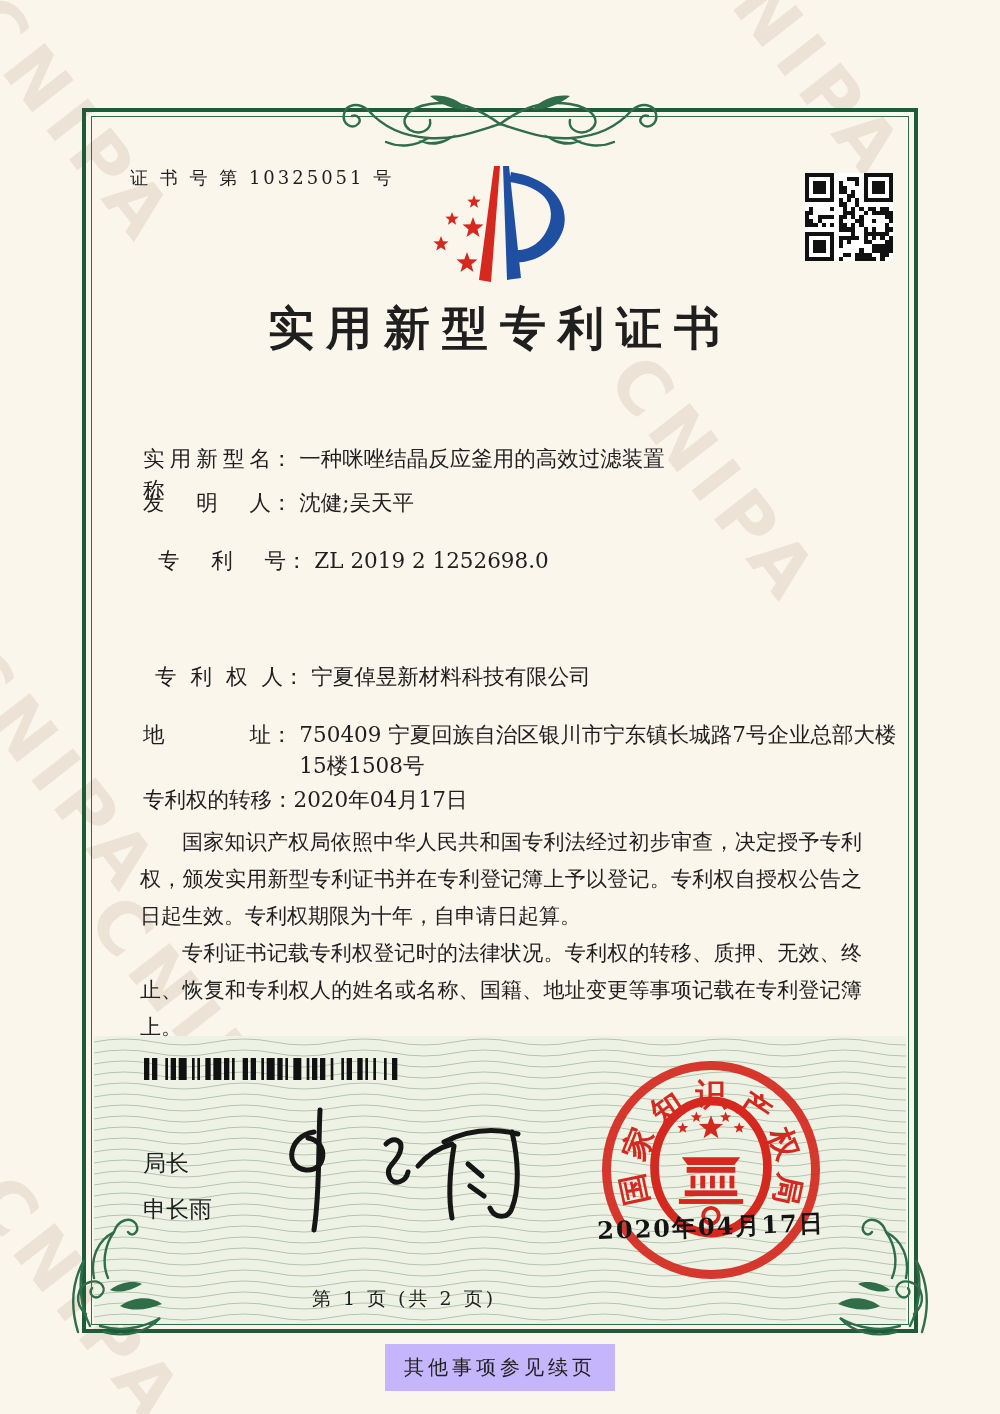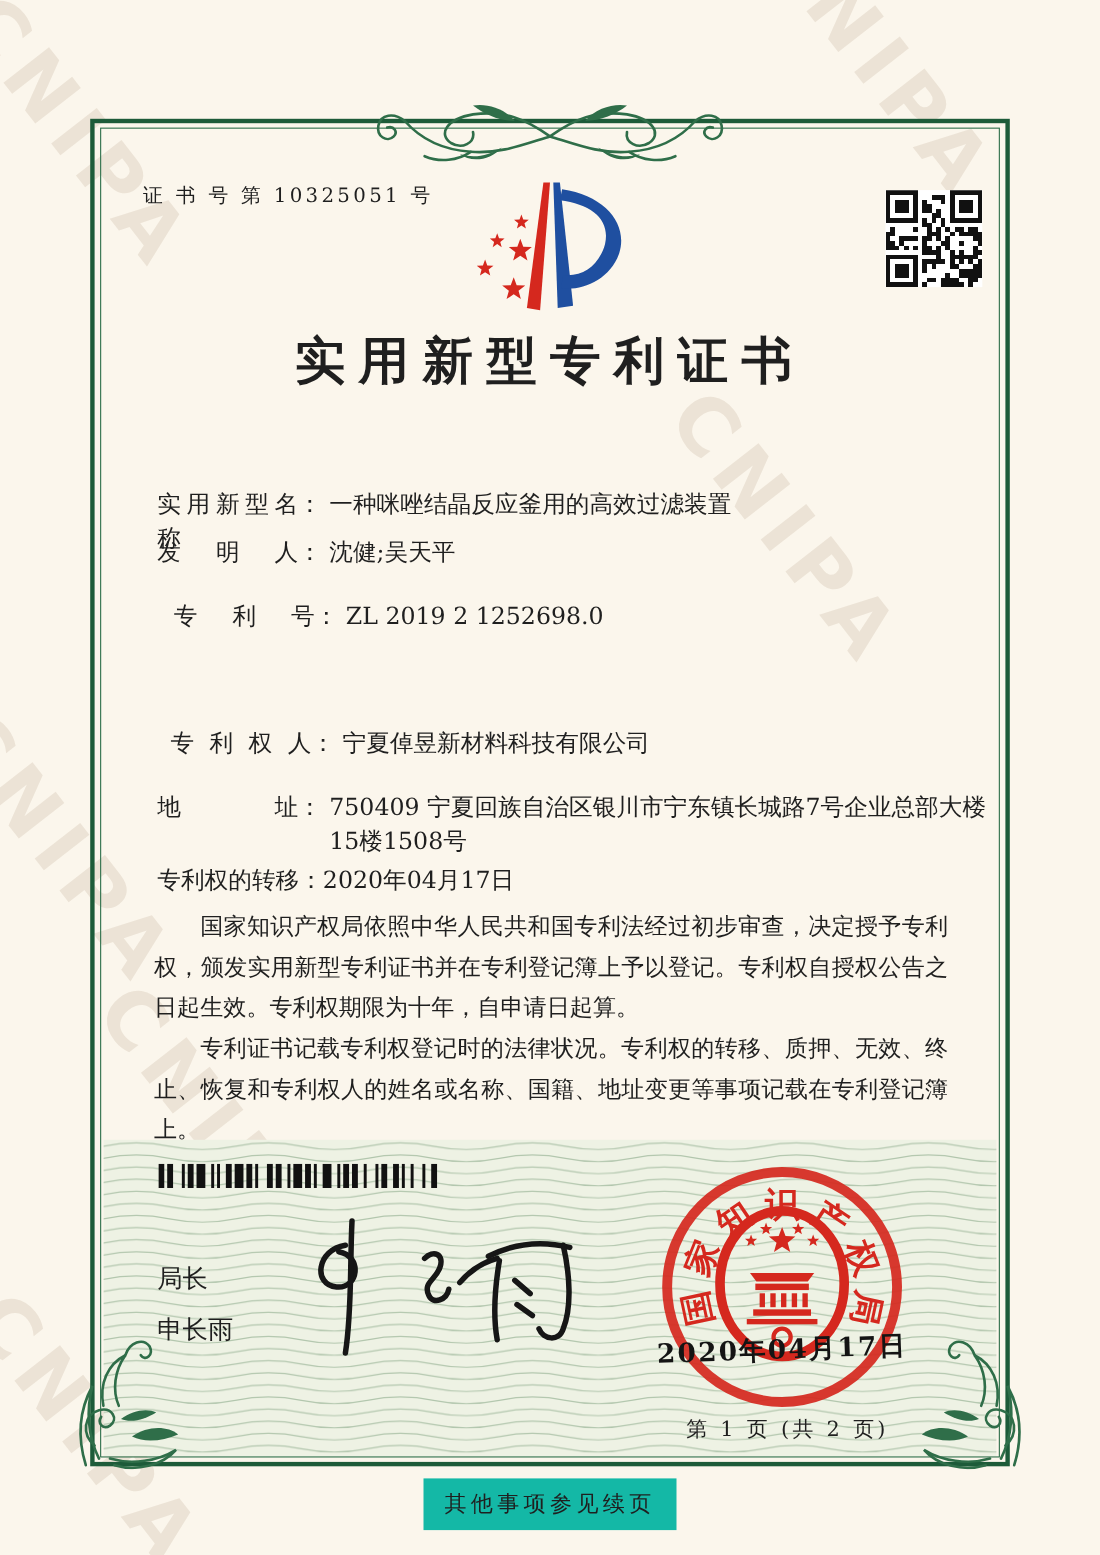--- a/index.html
+++ b/index.html
@@ -42,24 +42,24 @@
   .signature path{stroke:#161616;stroke-width:5;fill:none;stroke-linecap:round;stroke-linejoin:round;}
   
   .seal{position:absolute;left:602px;top:1061px;width:218px;height:218px;z-index:5;}
   .seal-ring{position:absolute;inset:0;border:9px solid rgba(213,40,30,0.92);border-radius:50%;box-sizing:border-box;}
   .seal-char{position:absolute;left:50%;top:50%;font-size:31px;font-weight:bold;color:#d5281e;
       transform-origin:center;width:34px;margin-left:-17px;margin-top:-18px;text-align:center;}
   .seal-emblem{position:absolute;left:36px;top:26px;}
   .seal-date{position:absolute;left:50%;top:150px;transform:translateX(-50%) rotate(-2deg);
       white-space:nowrap;font-size:24px;font-weight:600;letter-spacing:2px;color:#141414;}
   
-  .page-info{position:absolute;left:0;top:1286px;width:808px;text-align:right;
+  .page-info{position:absolute;left:0;top:1286px;width:808px;text-align:center;
       font-size:19px;letter-spacing:3px;z-index:4;}
   .note-box{position:absolute;left:50%;top:1344px;transform:translateX(-50%);
-      background:#14b8a6;padding:10px 19px;font-size:20px;letter-spacing:4px;z-index:4;}
+      background:#c4b5fd;padding:10px 19px;font-size:20px;letter-spacing:4px;z-index:4;}
 </style>
 </head>
 <body>
 
 <div class="page">
 
   <span class="wm" style="left:70px;top:120px;">CNIPA</span>
   <span class="wm" style="left:800px;top:55px;">CNIPA</span>
   <span class="wm" style="left:715px;top:480px;">CNIPA</span>
   <span class="wm" style="left:55px;top:770px;">CNIPA</span>

